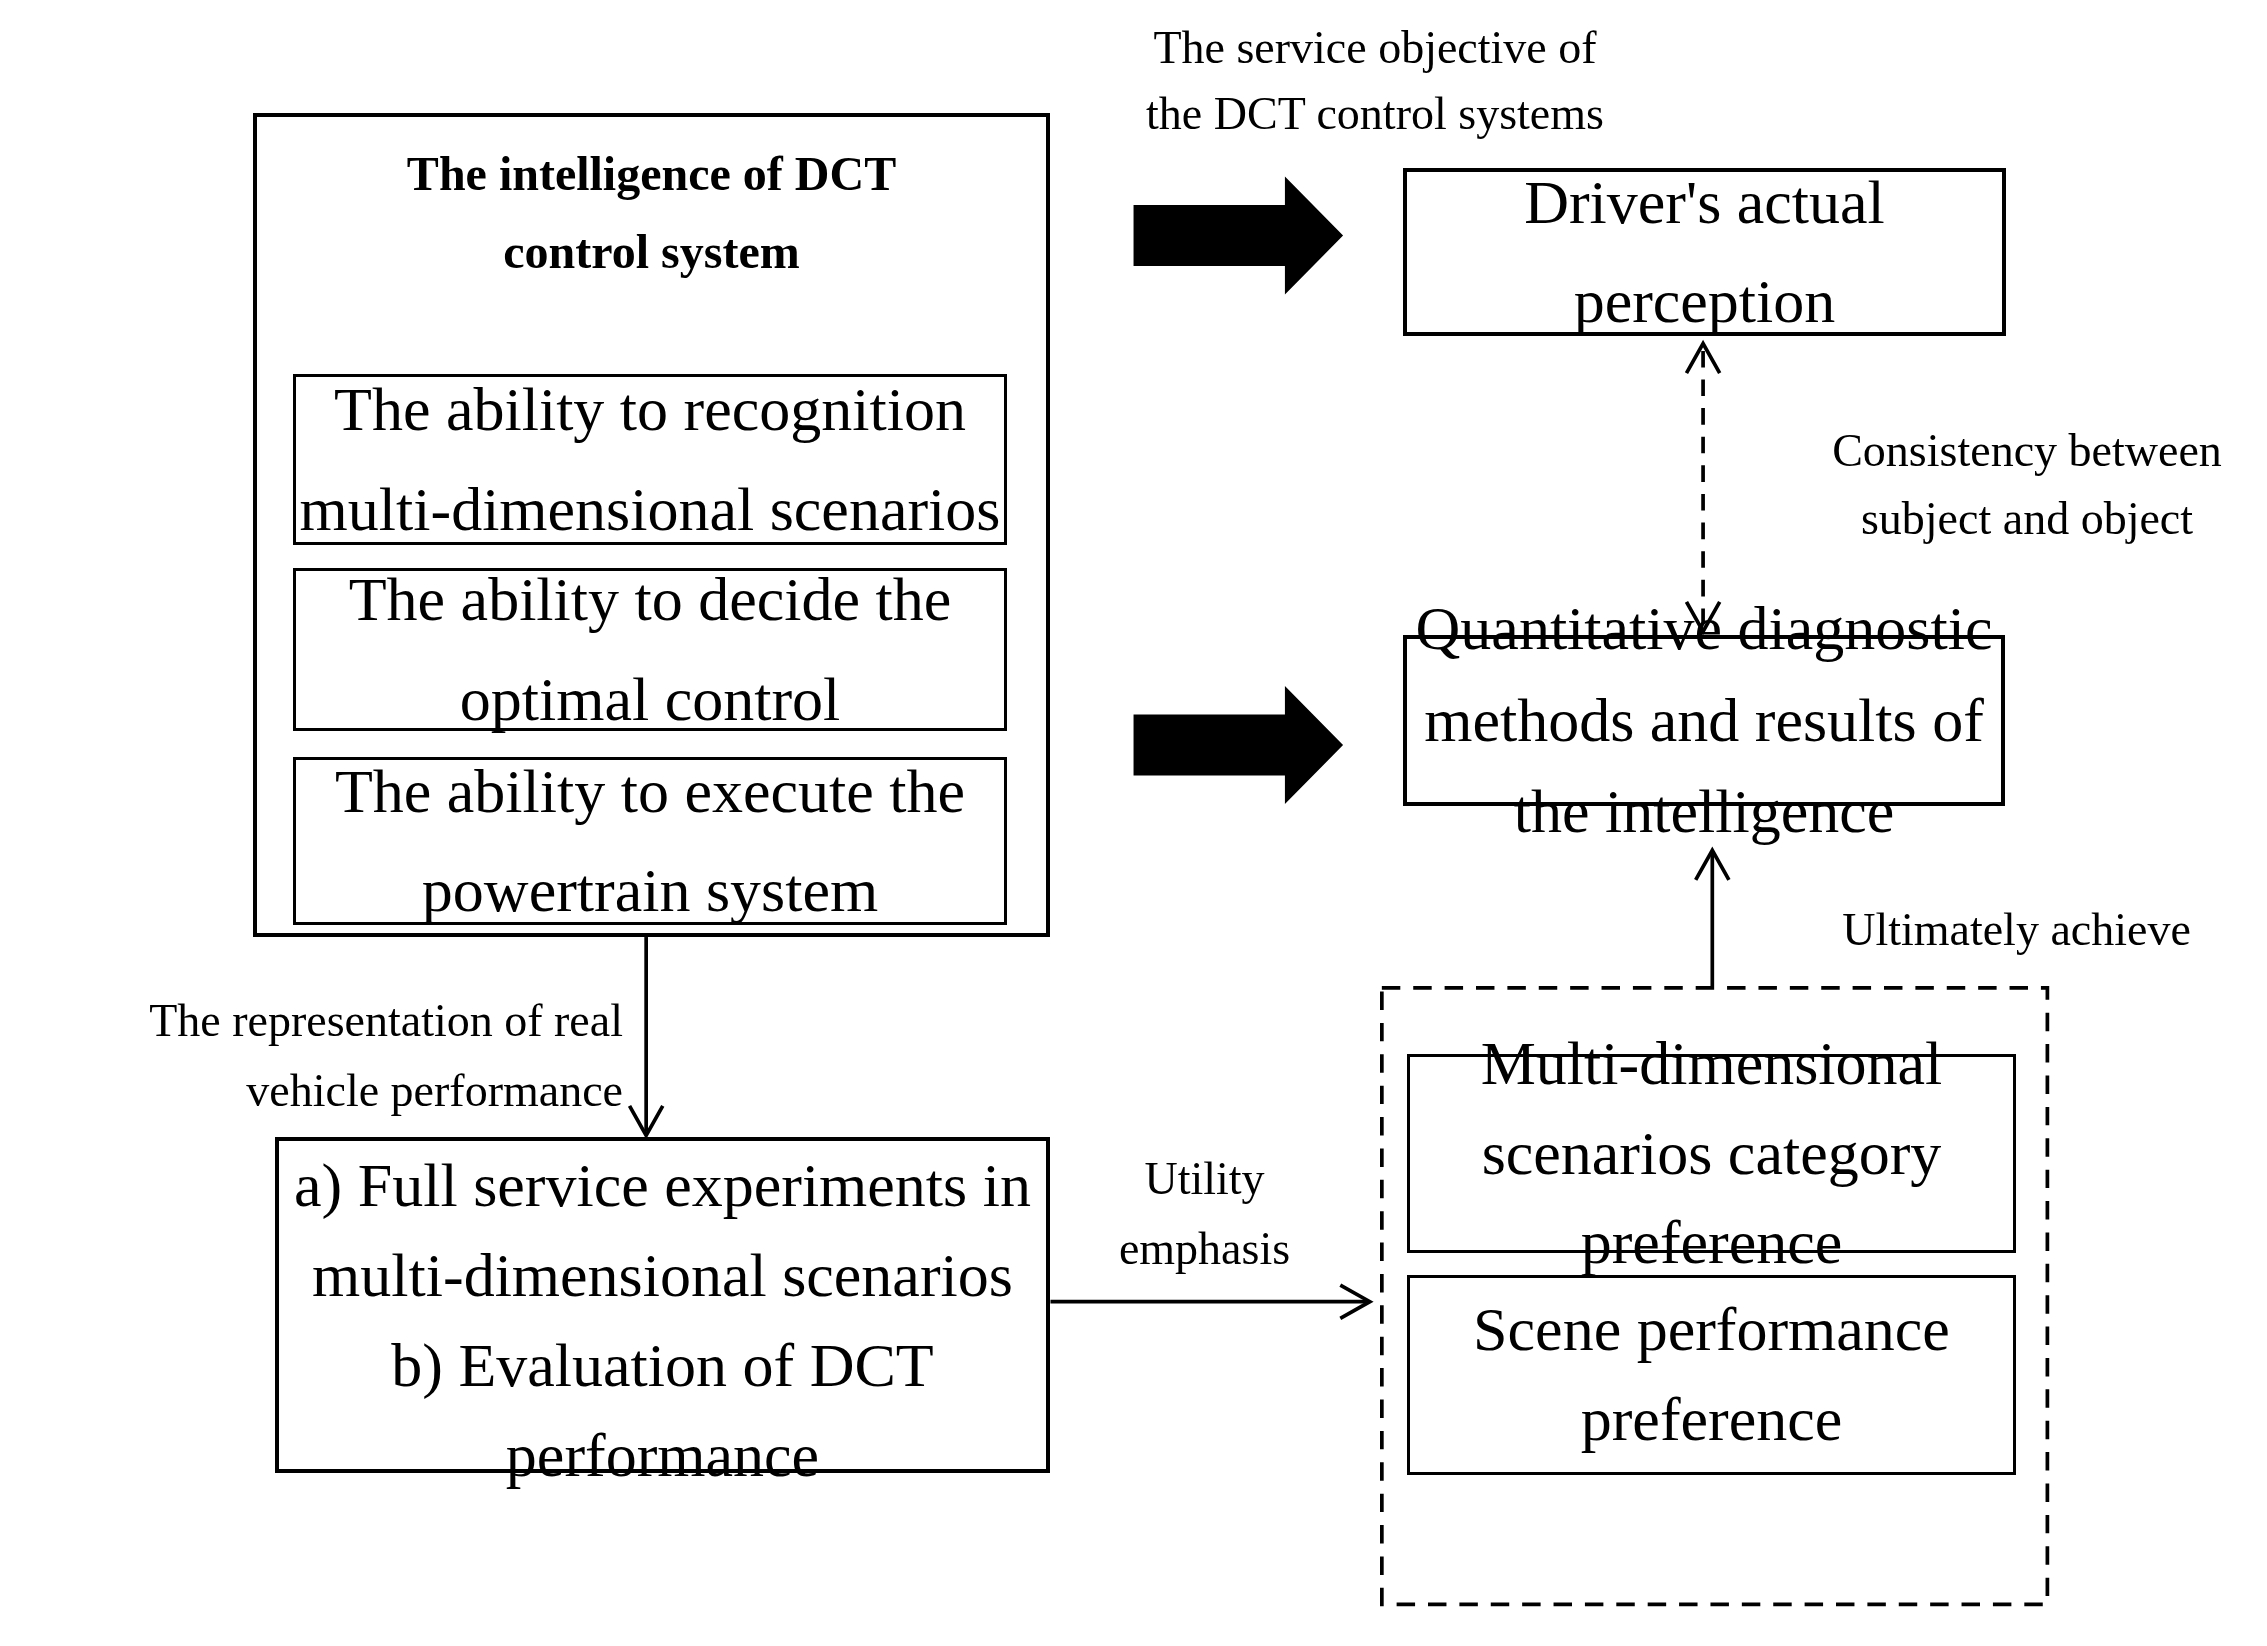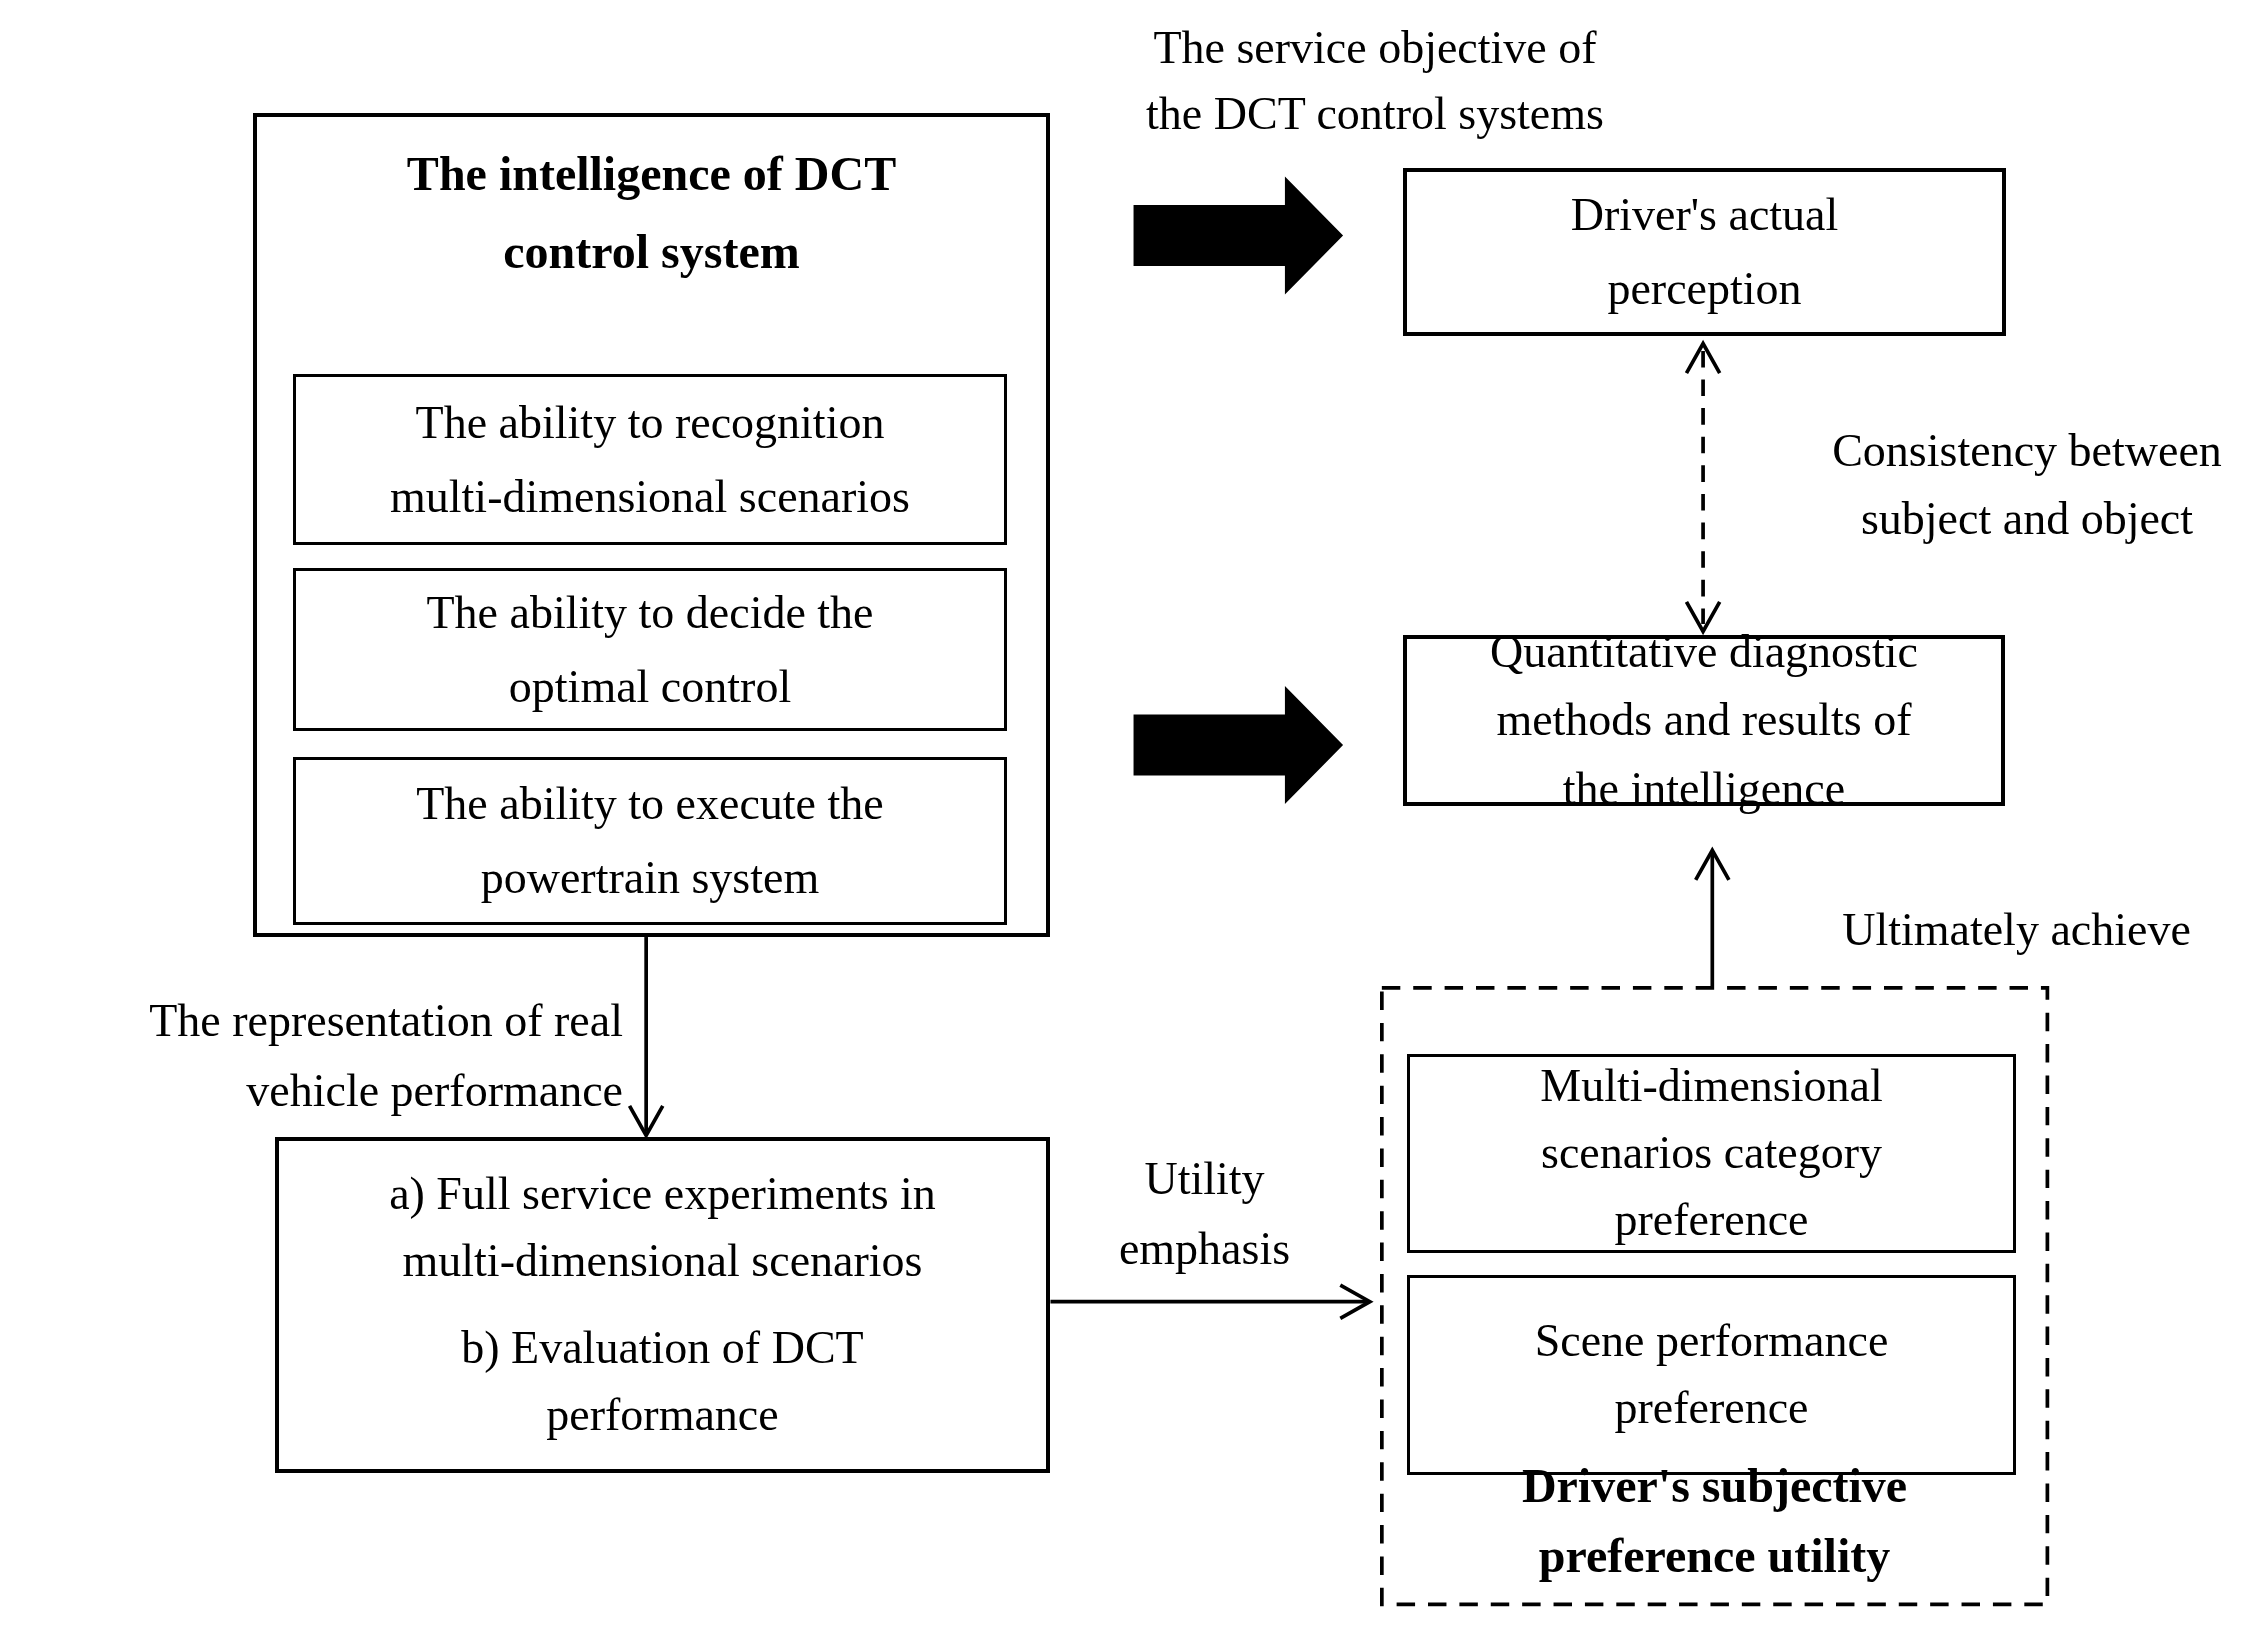--- a/index.html
+++ b/index.html
@@ -24,21 +24,21 @@
   .solid-box {
     position: absolute;
     box-sizing: border-box;
     border: 4.6px solid #000;
     background: #ffffff;
     display: flex;
     align-items: center;
     justify-content: center;
     text-align: center;
     white-space: pre-line;
-    font-size: 46px;
+    font-size: 62px;
     line-height: 1.6;
   }
   .thin-border { border-width: 3.7px; margin-top: 48px; }
   .label {
     position: absolute;
     text-align: center;
     white-space: pre-line;
     font-size: 46px;
     line-height: 1.5;
     color: #000;
@@ -150,17 +150,15 @@
 
   <div id="ultimately-achieve-label" class="label">Ultimately achieve</div>
 
   <div id="preference-category-box" class="solid-box thin-border">Multi-dimensional
 scenarios category
 preference</div>
 
   <div id="preference-scene-box" class="solid-box thin-border">Scene performance
 preference</div>
 
-  <div id="preference-title" class="label bold">Driver's subjective
-preference utility</div>
 
 </div>
 
 
 </body></html>

